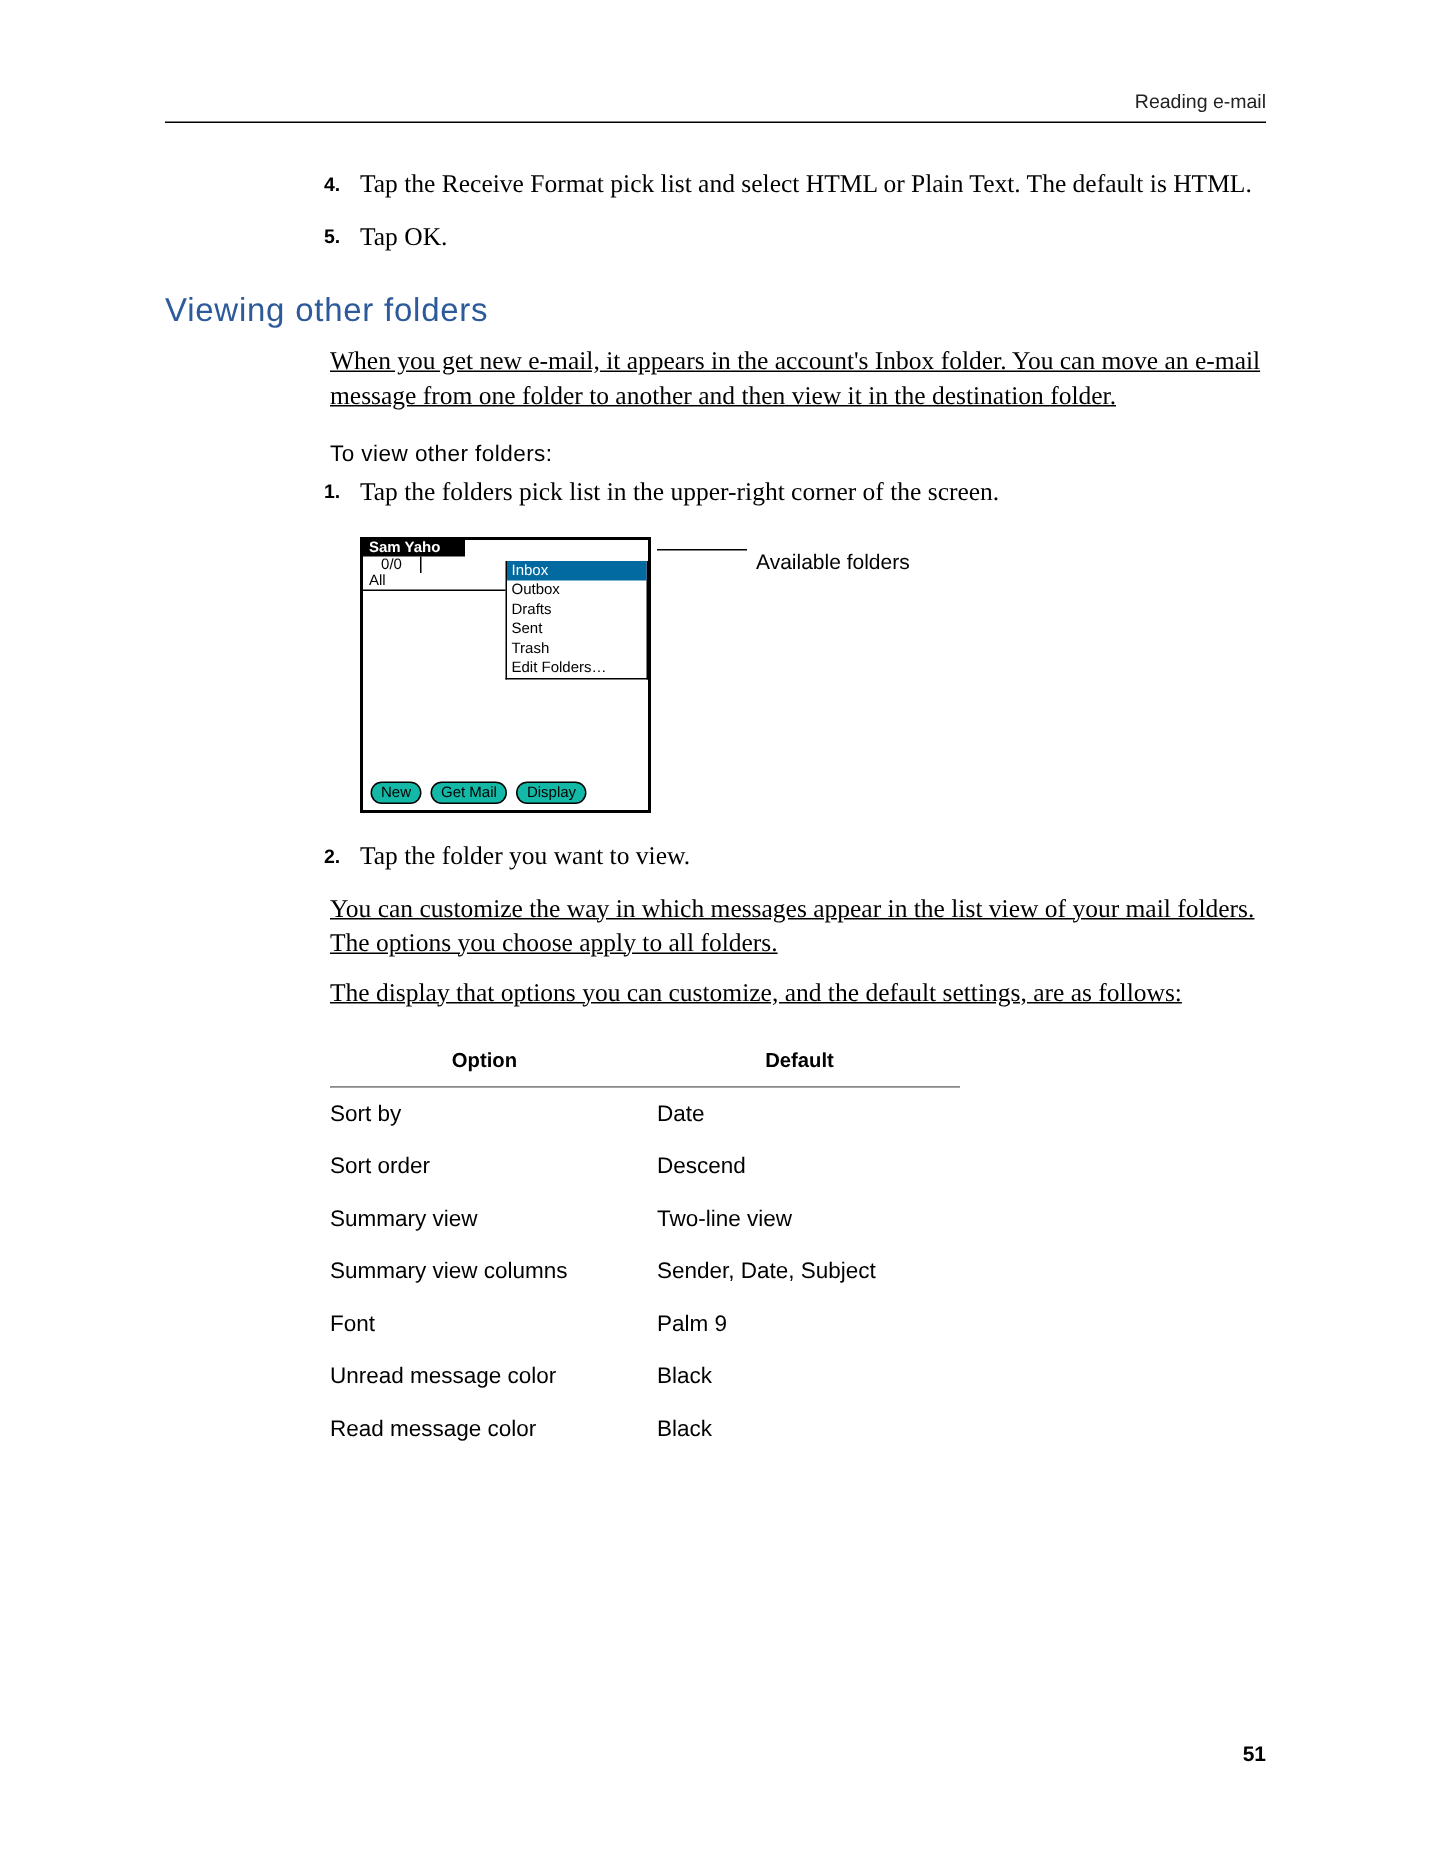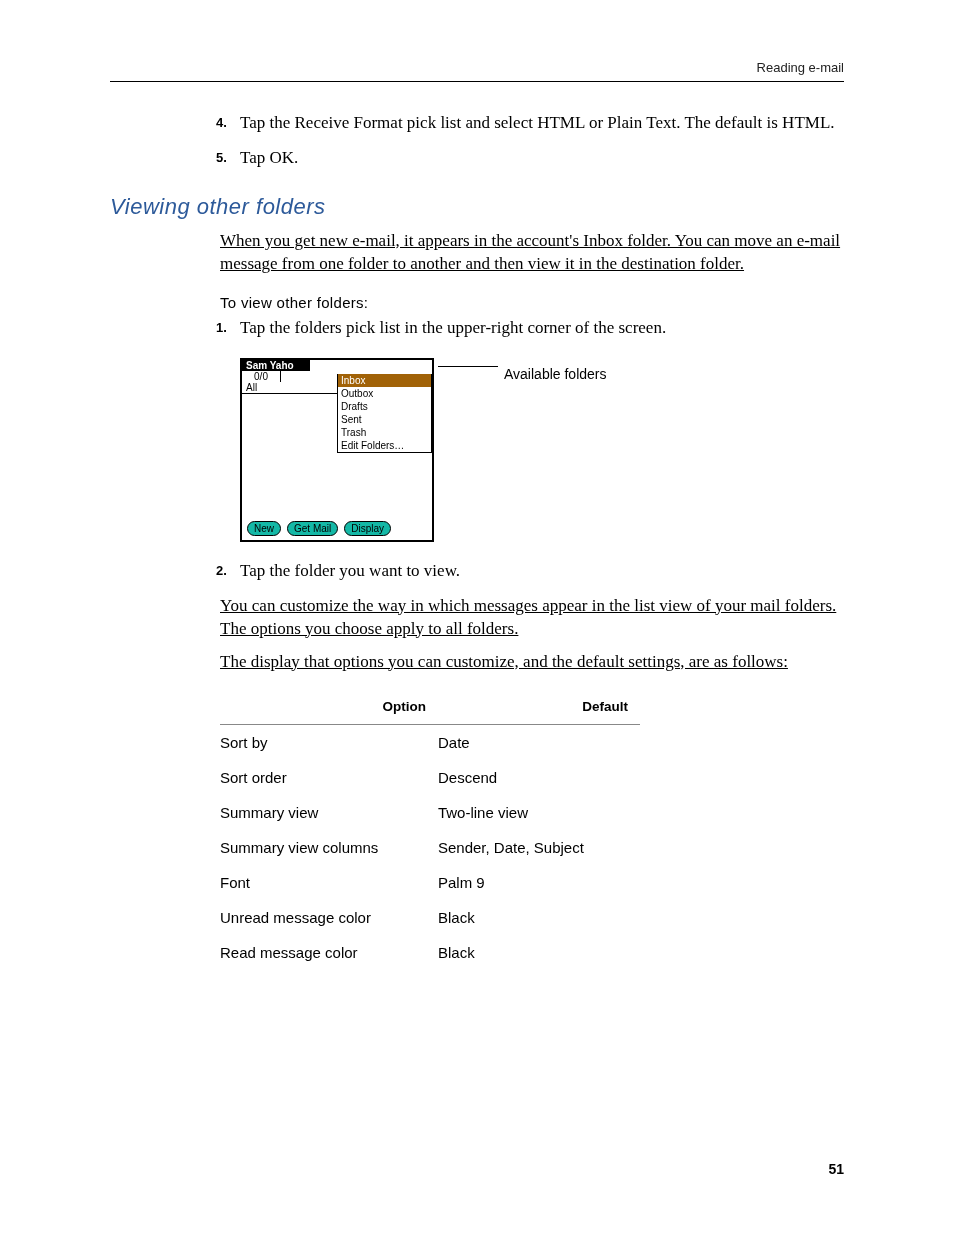--- a/index.html
+++ b/index.html
@@ -30,21 +30,20 @@
     margin: 0 0 30px 0;
   }
   .section-title {
     font-family: Arial, Helvetica, sans-serif;
     font-size: 22px;
     color: #2d5a9a;
     font-weight: normal;
     letter-spacing: 0.5px;
     margin: 24px 0 10px 0;
     font-stretch: condensed;
-    font-style: italic;
   }
   .body-indent {
     margin-left: 110px;
   }
   .para {
     font-size: 17px;
     line-height: 1.35;
     margin: 10px 0;
     text-decoration: underline;
   }
@@ -136,21 +135,21 @@
     border-top: none;
     background: #fff;
     font-size: 10px;
   }
   .device .menu .item {
     padding: 1px 3px;
     line-height: 1.1;
     white-space: nowrap;
   }
   .device .menu .item.selected {
-    background: #a16207;
+    background: #0369a1;
     color: #fff;
   }
   .device .btnrow {
     position: absolute;
     bottom: 4px;
     left: 5px;
     display: flex;
     gap: 6px;
   }
   .device .btn {
@@ -179,21 +178,21 @@
   
   .opt-table {
     margin-top: 20px;
     margin-bottom: 20px;
     font-family: Arial, Helvetica, sans-serif;
     font-size: 15px;
     border-collapse: collapse;
     width: 420px;
   }
   .opt-table th {
-    text-align: right;
+    text-align: center;
     font-weight: bold;
     font-size: 13.5px;
     padding: 6px 12px 10px 0;
     border-bottom: 1px solid #888;
   }
   .opt-table td {
     padding: 9px 12px 9px 0;
     vertical-align: top;
   }
   .page-number {

